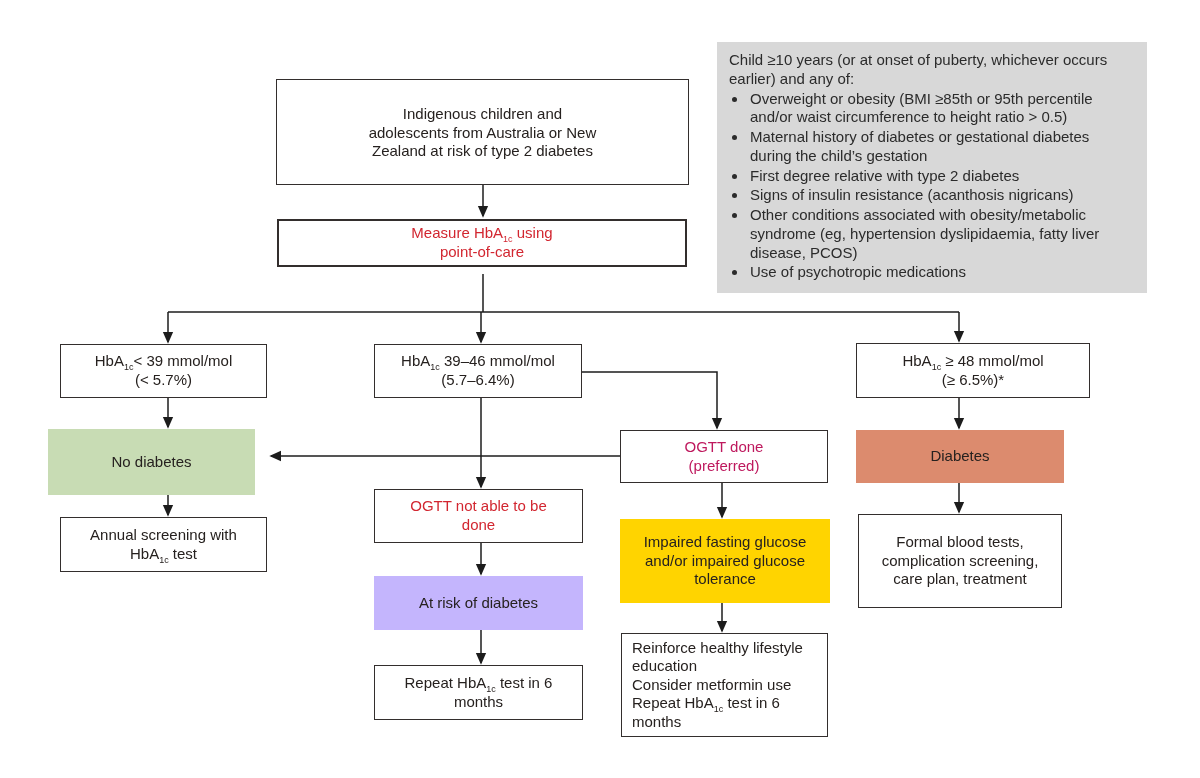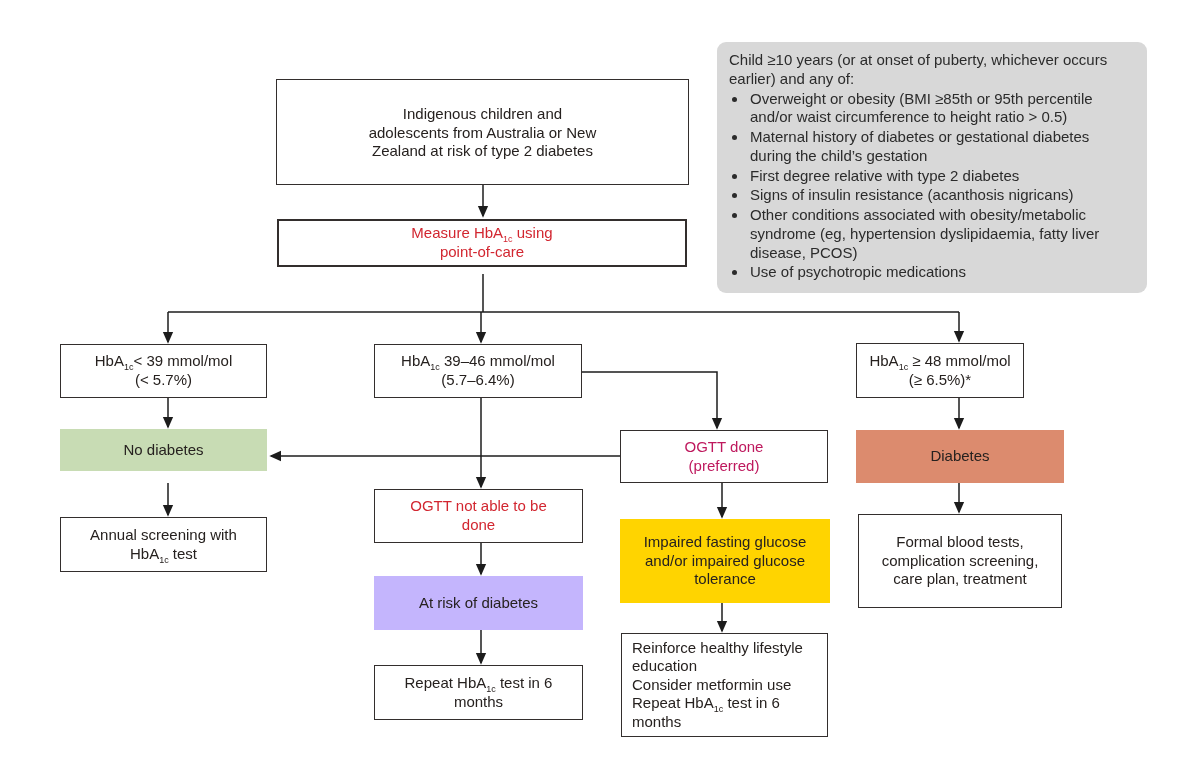--- a/index.html
+++ b/index.html
@@ -13,21 +13,21 @@
     display:flex;flex-direction:column;justify-content:center;align-items:center;
     text-align:center;font-size:15px;line-height:1.24;white-space:pre-line;
     background:#ffffff;border:1.5px solid #332e2d;
   }
   .node.thick{border-width:2px;}
   .node.borderless{border:none;}
   .node.top-align{justify-content:flex-start;padding-top:25px;}
   .node.left-align{align-items:flex-start;text-align:left;justify-content:center;padding:5px 10px;}
   .criteria{
     position:absolute;box-sizing:border-box;z-index:1;text-align:left;
-    font-size:15px;line-height:1.25;padding:9px 12px 9px 12px;color:#2b2b2b;border-radius:9px;
+    font-size:15px;line-height:1.25;padding:9px 12px 9px 12px;color:#2b2b2b;
   }
   .criteria ul{margin:1px 0 0 0;padding:0 0 0 19px;list-style:disc outside;}
   .criteria li{margin:0 0 1px 0;padding-left:2px;}
   sub{font-size:0.6em;line-height:0;}
 </style>
 </head>
 <body>
 
 <div class="canvas">
 
@@ -73,23 +73,23 @@
       <li>Signs of insulin resistance (acanthosis nigricans)</li>
       <li>Other conditions associated with obesity/metabolic syndrome (eg, hypertension dyslipidaemia, fatty liver disease, PCOS)</li>
       <li>Use of psychotropic medications</li>
     </ul>
   </div>
 
   <div class="node" style="left:60px;top:344px;width:207px;height:54px;"><div><span>HbA</span><sub>1c</sub><span>&lt; 39 mmol/mol</span><br><span>(&lt; 5.7%)</span></div></div>
 
   <div class="node" style="left:374px;top:344px;width:208px;height:54px;"><div><span>HbA</span><sub>1c</sub><span> 39–46 mmol/mol</span><br><span>(5.7–6.4%)</span></div></div>
 
-  <div class="node" style="left:856px;top:343px;width:168px;height:55px;"><div><span>HbA</span><sub>1c</sub><span> ≥ 48 mmol/mol</span><br><span>(≥ 6.5%)*</span></div></div>
+  <div class="node" style="left:856px;top:343px;width:234px;height:55px;"><div><span>HbA</span><sub>1c</sub><span> ≥ 48 mmol/mol</span><br><span>(≥ 6.5%)*</span></div></div>
 
-  <div class="node borderless" style="left: 60px; top: 429px; width: 207px; height: 42px; background: rgb(200, 220, 180);">No diabetes</div>
+  <div class="node borderless" style="left: 48px; top: 429px; width: 207px; height: 66px; background: rgb(200, 220, 180);">No diabetes</div>
 
   <div class="node" style="left:60px;top:517px;width:207px;height:55px;"><div><span>Annual screening with</span><br><span>HbA</span><sub>1c</sub><span> test</span></div></div>
 
   <div class="node" style="left: 374px; top: 489px; width: 209px; height: 54px; color: rgb(210, 38, 48);">OGTT not able to be
 done</div>
 
   <div class="node borderless" style="left: 374px; top: 576px; width: 209px; height: 54px; background: #c4b5fd;">At risk of diabetes</div>
 
   <div class="node" style="left:374px;top:665px;width:209px;height:55px;"><div><span>Repeat HbA</span><sub>1c</sub><span> test in 6</span><br><span>months</span></div></div>
 

